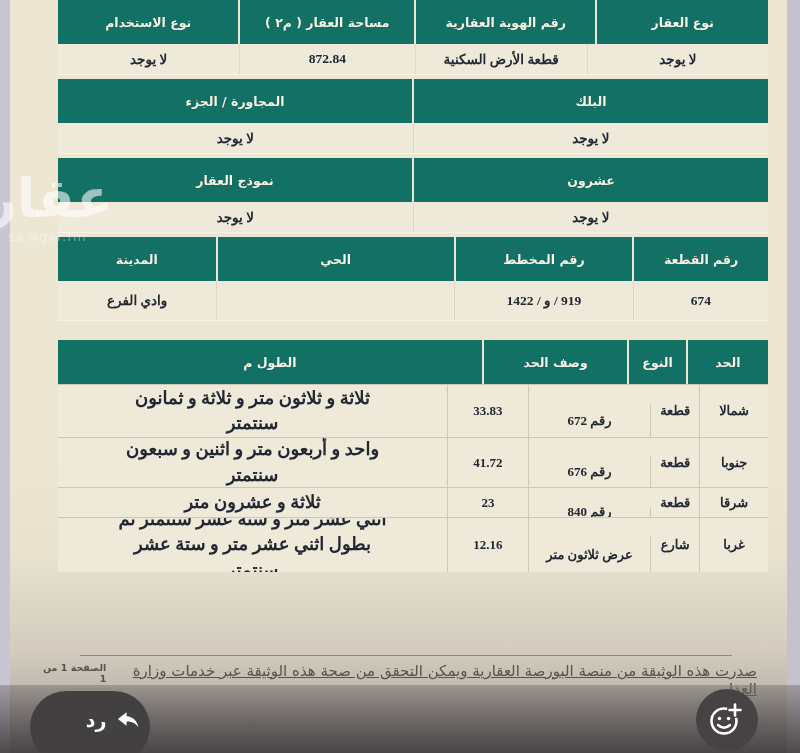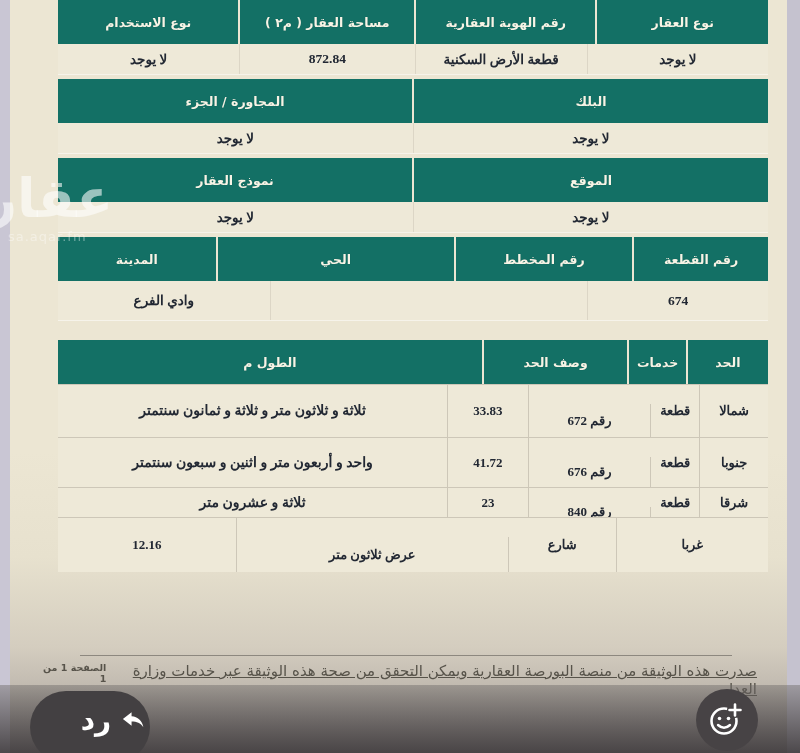--- a/index.html
+++ b/index.html
@@ -49,21 +49,21 @@
   .brow { display: flex; background: #eee9d8; border-top: 1px solid #cdc7b8; }
   .brow:first-of-type { border-top: none; }
   .bcell {
     font-family: "Liberation Serif", "DejaVu Serif", serif;
     font-weight: bold; color: #222833; font-size: 13px;
     display: flex; align-items: center; justify-content: center; text-align: center;
     border-inline-start: 1px solid #cdc7b8; overflow: hidden;
   }
   .bcell:first-child { border-inline-start: none; }
   .bcell.w0 { flex: 81; } .bcell.w1 { flex: 57; } .bcell.w2 { flex: 145; margin-top: 19px; }
-  .bcell.w3 { flex: 95; } .bcell.w4 { flex: 333; padding: 12px 55px; line-height: 1.4; font-size: 14px; }
+  .bcell.w3 { flex: 95; } .bcell.w4 { flex: 333; padding: 12px 55px; line-height: 1.4; font-size: 18px; }
   .brow.r0 { height: 53px; } .brow.r1 { height: 50px; }
   .brow.r2 { height: 30px; } .brow.r3 { height: 55px; }
 
   .watermark {
     position: absolute; left: -14px; top: 172px; z-index: 5; dir: ltr;
     color: rgba(255,255,255,0.58); font-weight: bold; font-size: 54px;
     line-height: 1; pointer-events: none;
   }
   .watermark .sub {
     font-size: 13px; color: rgba(255,255,255,0.38); letter-spacing: 1px;
@@ -80,21 +80,21 @@
   .viewerbar {
     position: absolute; left: 0; right: 0; bottom: 0; height: 68px; z-index: 10;
     background: linear-gradient(180deg, rgba(110,106,104,0.45), rgba(66,62,64,0.92));
   }
   .reply-pill {
     position: absolute; left: 30px; top: 6px; width: 120px; height: 72px;
     border-radius: 36px; background: #434042;
     display: flex; align-items: center; justify-content: center; gap: 9px;
     direction: ltr; cursor: pointer;
   }
-  .reply-pill .lbl { color: #fff; font-size: 28px; font-weight: bold; padding-bottom: 14px; margin-left: 48px; }
+  .reply-pill .lbl { color: #fff; font-size: 19px; font-weight: bold; padding-bottom: 14px; margin-left: 48px; }
   .reply-pill svg { margin-bottom: 14px; }
   .react-btn {
     position: absolute; right: 42px; top: 4px; width: 62px; height: 62px;
     border-radius: 50%; background: #474345;
     display: flex; align-items: center; justify-content: center; cursor: pointer;
   }
 </style>
 </head>
 <body>
 
@@ -126,49 +126,50 @@
           <div class="hcell half">المجاورة / الجزء</div>
         </div>
         <div class="vrow">
           <div class="vcell half">لا يوجد</div>
           <div class="vcell half">لا يوجد</div>
         </div>
       </div>
 
       <div class="sect s3">
         <div class="hrow">
-          <div class="hcell half">الموقع</div>
+          <div class="hcell half">عشرون</div>
           <div class="hcell half">نموذج العقار</div>
         </div>
         <div class="vrow">
           <div class="vcell half">لا يوجد</div>
           <div class="vcell half">لا يوجد</div>
         </div>
       </div>
 
       <div class="sect s4">
         <div class="hrow">
           <div class="hcell c0" style="flex:135">رقم القطعة</div>
           <div class="hcell c1" style="flex:178">رقم المخطط</div>
           <div class="hcell c2" style="flex:238">الحي</div>
           <div class="hcell c3" style="flex:159">المدينة</div>
         </div>
         <div class="vrow">
           <div class="vcell" style="flex:135">674</div>
+          <div class="vcell" style="flex:178">919 / و / 1422</div>
           <div class="vcell" style="flex:238"></div>
           <div class="vcell" style="flex:159">وادي الفرع</div>
         </div>
       </div>
 
       <div class="gap15"></div>
 
       <div class="bt">
         <div class="hrow">
           <div class="hcell b0">الحد</div>
-          <div class="hcell b1">خدمات</div>
+          <div class="hcell b1">النوع</div>
           <div class="hcell b2">وصف الحد</div>
           <div class="hcell b3">الطول م</div>
         </div>
 
         <div class="brow r0">
           <div class="bcell w0">شمالا</div>
           <div class="bcell w1">قطعة</div>
           <div class="bcell w2">رقم 672</div>
           <div class="bcell w3">33.83</div>
           <div class="bcell w4">ثلاثة و ثلاثون متر و ثلاثة و ثمانون سنتمتر</div>
@@ -185,20 +186,21 @@
           <div class="bcell w1">قطعة</div>
           <div class="bcell w2">رقم 840</div>
           <div class="bcell w3">23</div>
           <div class="bcell w4">ثلاثة و عشرون متر</div>
         </div>
         <div class="brow r3">
           <div class="bcell w0">غربا</div>
           <div class="bcell w1">شارع</div>
           <div class="bcell w2">عرض ثلاثون متر</div>
           <div class="bcell w3">12.16</div>
+          <div class="bcell w4">اثني عشر متر و ستة عشر سنتمتر ثم بطول اثني عشر متر و ستة عشر سنتمتر</div>
         </div>
       </div>
     </div>
 
     <div class="docfooter">
       <div class="line"></div>
       <div class="row">
         <div class="fnote">صدرت هذه الوثيقة من منصة البورصة العقارية ويمكن التحقق من صحة هذه الوثيقة عبر خدمات وزارة العدل.</div>
         <div class="fpage">الصفحة 1 من 1</div>
       </div>

